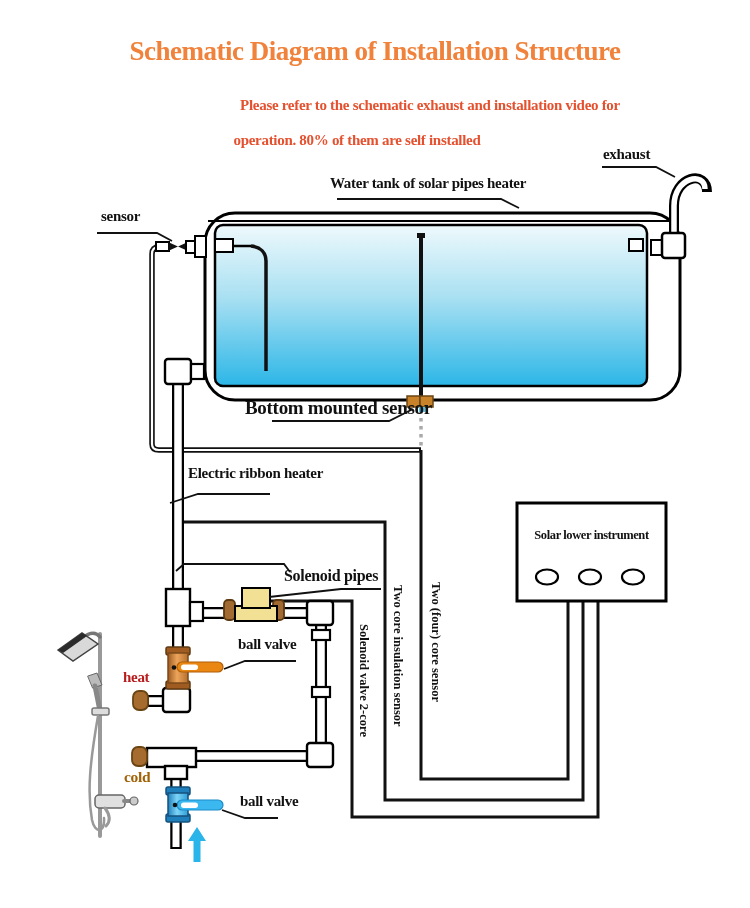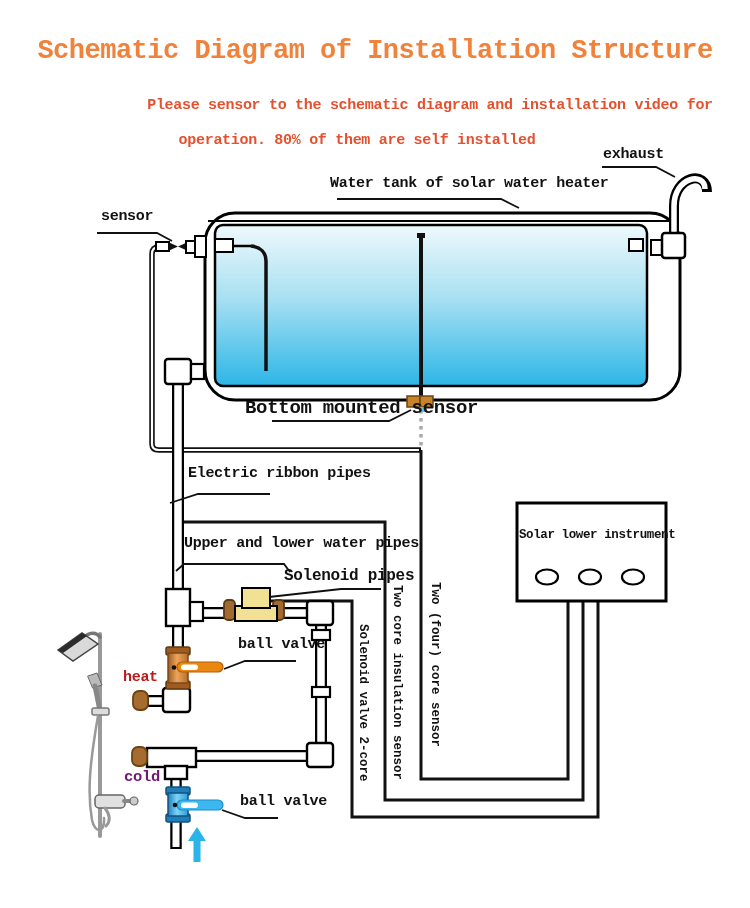--- a/index.html
+++ b/index.html
@@ -1,32 +1,32 @@
 <!DOCTYPE html>
 <html><head>
 <meta charset="utf-8">
 <style>
   html,body{margin:0;padding:0;background:#fff;}
   .stage{position:relative;width:750px;height:908px;background:#fff;overflow:hidden;
-         font-family:Liberation Mono, monospace;}
+         font-family:Liberation Serif, serif;}
   .stage svg{position:absolute;left:0;top:0;}
   .lbl{position:absolute;white-space:nowrap;color:#111;font-weight:700;letter-spacing:-0.3px;}
   .title{left:0;top:36px;width:750px;text-align:center;font-size:27px;color:#f0823b;letter-spacing:-0.5px;}
   .sub1{left:130px;top:97px;width:600px;text-align:center;font-size:15px;color:#e5512f;}
   .sub2{left:107px;top:123px;width:500px;text-align:center;font-size:15px;color:#e5512f;margin-top:9px;}
   .l-exhaust{left:603px;top:146px;font-size:15px;}
   .l-tank{left:330px;top:175px;font-size:15px;}
   .l-sensor{left:101px;top:208px;font-size:15px;}
   .l-bottom{left:245px;top:397px;font-size:19px;}
   .l-ribbon{left:188px;top:465px;font-size:15px;}
   .l-pipes{left:184px;top:535px;font-size:15px;}
   .l-solenoid{left:284px;top:567px;font-size:16px;}
   .l-bvhot{left:238px;top:636px;font-size:15px;}
   .l-heat{left:123px;top:669px;font-size:15px;color:#b91c1c;}
-  .l-cold{left:124px;top:768px;font-size:15.5px;color:#701a75;}
+  .l-cold{left:124px;top:768px;font-size:15.5px;color:#a16207;}
   .l-bvcold{left:240px;top:793px;font-size:15px;}
   .l-tap{left:171px;top:861px;font-size:16px;}
   .l-instr{left:519px;top:528px;width:145px;text-align:center;font-size:12.5px;letter-spacing:-0.4px;}
   .vlbl{position:absolute;writing-mode:vertical-rl;white-space:nowrap;color:#111;
         font-weight:700;font-size:12.5px;letter-spacing:0;}
   .v-sol{left:356px;top:624px;}
   .v-ins{left:390px;top:585px;}
   .v-core{left:428px;top:582px;}
 </style>
 </head>
@@ -189,28 +189,27 @@
     <polyline points="272,421 389,421 411,410"></polyline>
     <polyline points="170,503 198,494 270,494"></polyline>
     <polyline points="176,571 184,564 284,564 290,572"></polyline>
     <polyline points="269,597 341,589 381,589"></polyline>
     <polyline points="224,669 245,661 296,661"></polyline>
     <polyline points="222,810 245,818 278,818"></polyline>
   </g>
 </svg>
 
 <div class="lbl title">Schematic Diagram of Installation Structure</div>
-<div class="lbl sub1">Please sensor to the schematic diagram and installation video for</div>
+<div class="lbl sub1">Please refer to the schematic exhaust and installation video for</div>
 <div class="lbl sub2">operation. 80% of them  are self installed</div>
 <div class="lbl l-exhaust">exhaust</div>
-<div class="lbl l-tank">Water tank of solar water heater</div>
+<div class="lbl l-tank">Water tank of solar pipes heater</div>
 <div class="lbl l-sensor">sensor</div>
 <div class="lbl l-bottom">Bottom mounted sensor</div>
-<div class="lbl l-ribbon">Electric ribbon pipes</div>
-<div class="lbl l-pipes">Upper and lower water pipes</div>
+<div class="lbl l-ribbon">Electric ribbon heater</div>
 <div class="lbl l-solenoid">Solenoid pipes</div>
 <div class="lbl l-bvhot">ball valve</div>
 <div class="lbl l-heat">heat</div>
 <div class="lbl l-cold">cold</div>
 <div class="lbl l-bvcold">ball valve</div>
 <div class="lbl l-instr">Solar lower instrument</div>
 <div class="vlbl v-sol">Solenoid valve 2-core</div>
 <div class="vlbl v-ins">Two core insulation sensor</div>
 <div class="vlbl v-core">Two (four) core sensor</div>
 

